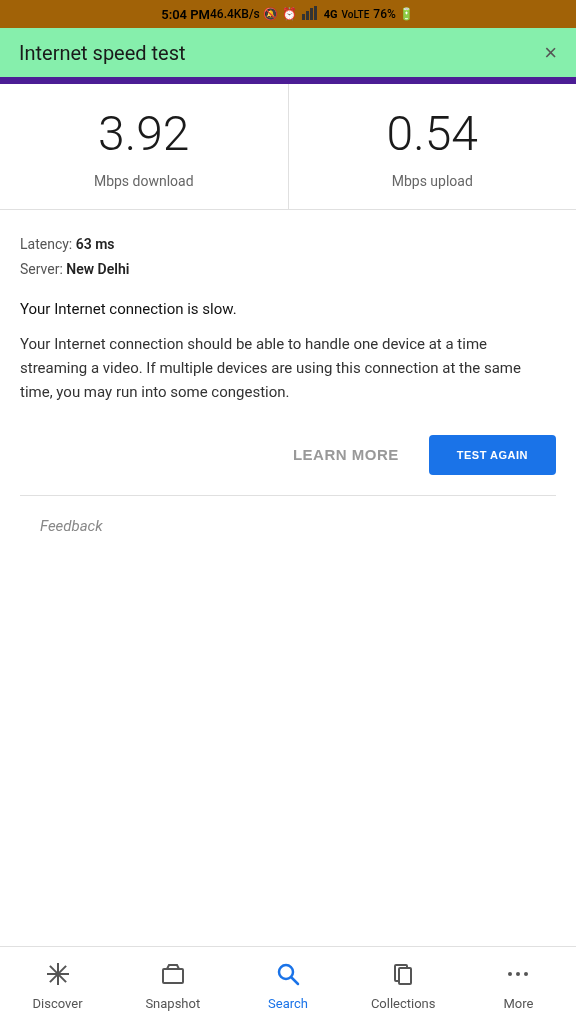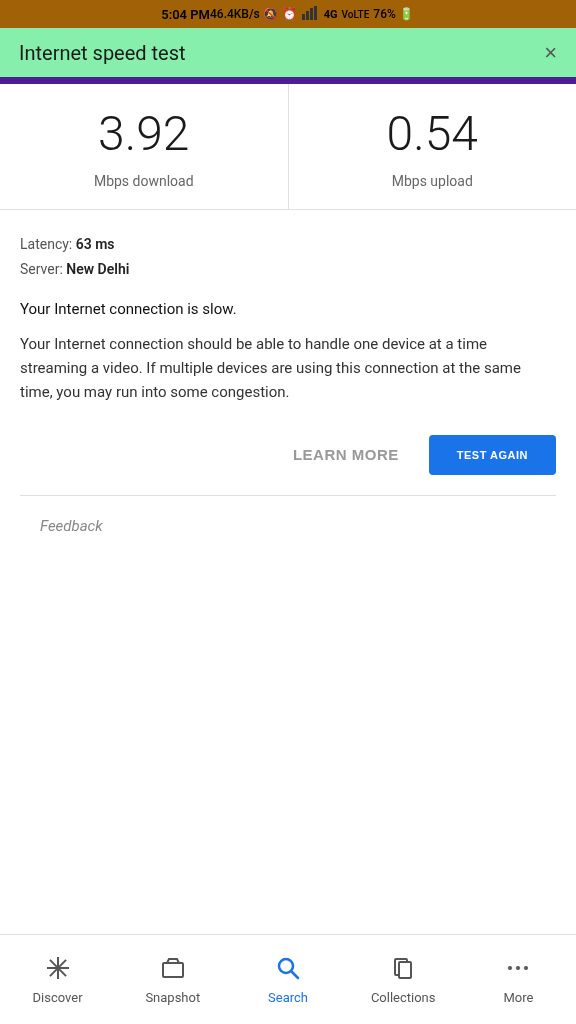--- a/index.html
+++ b/index.html
@@ -177,21 +177,21 @@
       font-size: 15px;
       color: #888;
       font-style: italic;
     }
 
     
     .spacer { flex: 1; }
 
     
     .bottom-nav {
-      height: 90px;
+      height: 78px;
       background: #fff;
       border-top: 1px solid #e0e0e0;
       display: flex;
       align-items: stretch;
       flex-shrink: 0;
     }
 
     .nav-item {
       flex: 1;
       display: flex;

